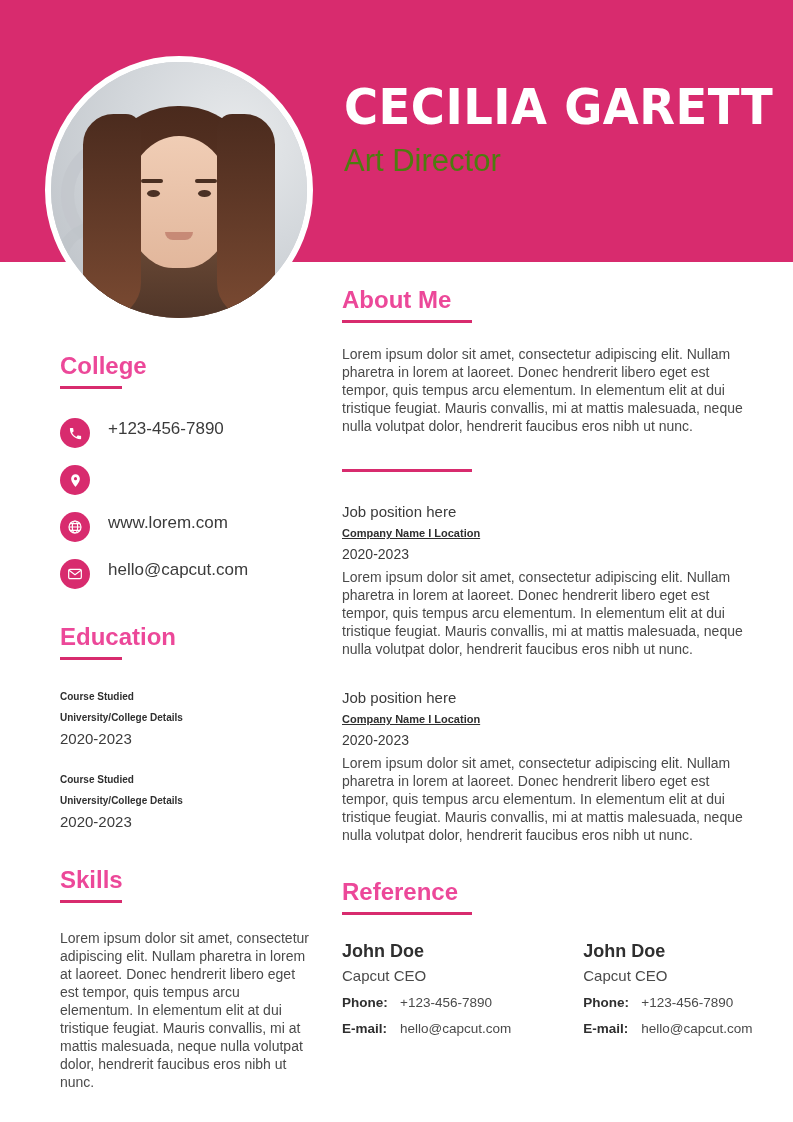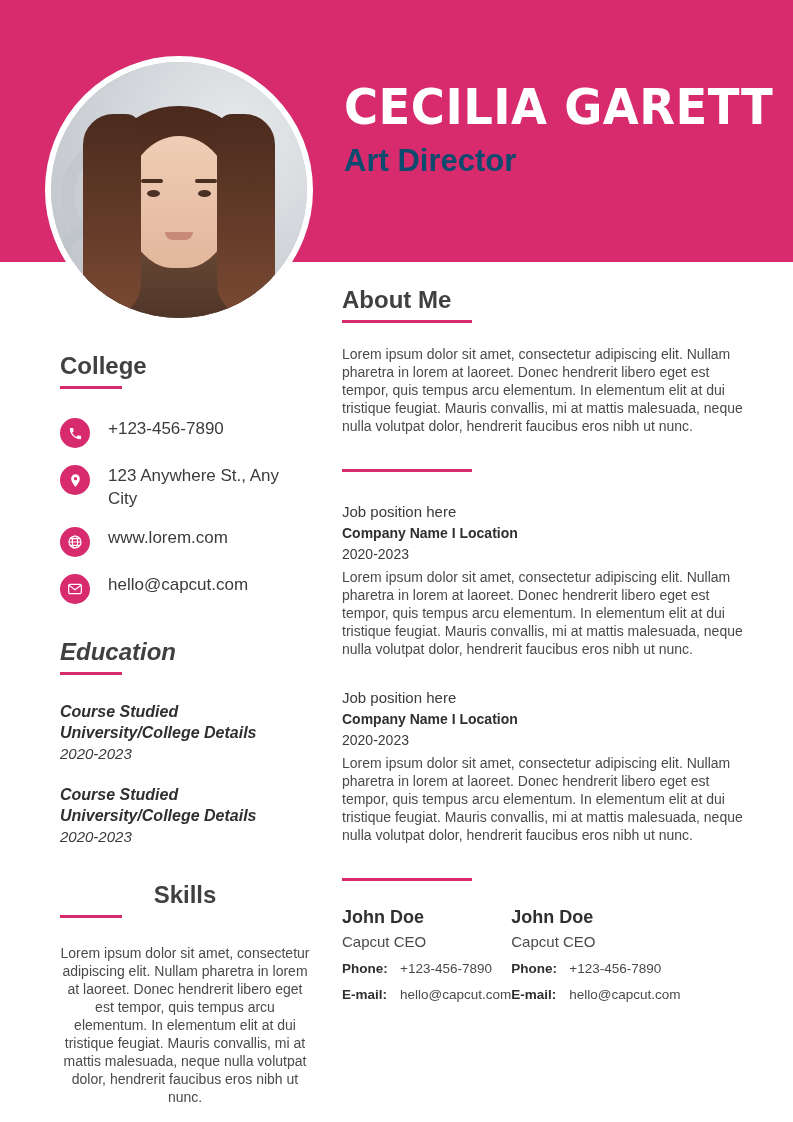--- a/index.html
+++ b/index.html
@@ -40,22 +40,22 @@
     color: #ffffff;
     text-transform: uppercase;
     transform: scaleX(0.93);
     transform-origin: left center;
     white-space: nowrap;
   }
   .role {
     margin-top: 8px;
     font-size: 31px;
     line-height: 36px;
-    color: #0c4a6e;
-    font-weight: bold;
+    color: #4d7c0f;
+    font-weight: normal;
   }
 
   
   .photo-wrap {
     position: absolute;
     left: 45px;
     top: 56px;
     width: 268px;
     height: 268px;
     border-radius: 50%;
@@ -169,21 +169,21 @@
   }
   .right-col {
     position: absolute;
     left: 342px;
     top: 286px;
     width: 410px;
   }
 
   
   .sec-h {
-    color: #404040;
+    color: #ec4899;
     font-weight: bold;
     font-size: 24px;
     line-height: 28px;
     margin: 0;
   }
   .sec-rule {
     width: 62px;
     height: 3px;
     background: #d82b6e;
     margin-top: 6px;
@@ -216,21 +216,21 @@
     font-size: 17px;
     line-height: 23px;
     color: #3b3b3b;
   }
 
   
   .edu-block { margin-top: 26px; }
   .edu-item { margin-bottom: 20px; }
   .edu-item:last-child { margin-bottom: 0; }
   .edu-line-b {
-    font-size: 16px;
+    font-size: 10px;
     font-weight: bold;
     line-height: 21px;
     color: #2f2f2f;
   }
   .edu-date {
     font-size: 15px;
     line-height: 21px;
     color: #3b3b3b;
   }
 
@@ -250,40 +250,42 @@
     line-height: 18px;
     color: #4a4a4a;
   }
   .exp-item { margin-top: 29px; }
   .exp-pos {
     font-size: 15px;
     line-height: 21px;
     color: #3b3b3b;
   }
   .exp-co {
-    font-size: 14px;
+    font-size: 11px;
     font-weight: bold;
     line-height: 22px;
     color: #2f2f2f;
+    text-decoration: underline;
   }
   .exp-date {
     font-size: 14px;
     line-height: 20px;
     color: #3b3b3b;
   }
   .exp-desc {
     margin-top: 4px;
     font-size: 14px;
     line-height: 18px;
     color: #4a4a4a;
   }
 
   
   .ref-grid {
     display: flex;
+    gap: 72px;
     margin-top: 24px;
   }
   .ref-name {
     font-size: 18px;
     font-weight: bold;
     color: #2f2f2f;
     line-height: 24px;
   }
   .ref-title {
     font-size: 15px;
@@ -347,21 +349,20 @@
         </span>
         <span class="c-text">+123-456-7890</span>
       </div>
 
       <div class="contact-row">
         <span class="c-icon">
           <svg width="15" height="15" viewBox="0 0 24 24" fill="#ffffff">
             <path d="M12 2C8.1 2 5 5.1 5 9c0 5.2 7 13 7 13s7-7.8 7-13c0-3.9-3.1-7-7-7zm0 9.5A2.5 2.5 0 1 1 12 6.5a2.5 2.5 0 0 1 0 5z"></path>
           </svg>
         </span>
-        <span class="c-text">123 Anywhere St., Any City</span>
       </div>
 
       <div class="contact-row">
         <span class="c-icon">
           <svg width="16" height="16" viewBox="0 0 24 24" fill="none" stroke="#ffffff" stroke-width="1.8">
             <circle cx="12" cy="12" r="9"></circle>
             <ellipse cx="12" cy="12" rx="4" ry="9"></ellipse>
             <path d="M3 12h18M4.6 7h14.8M4.6 17h14.8"></path>
           </svg>
         </span>
@@ -374,41 +375,41 @@
             <rect x="2.5" y="5" width="19" height="14" rx="2"></rect>
             <path d="M3 6.5l9 6.5 9-6.5"></path>
           </svg>
         </span>
         <span class="c-text">hello@capcut.com</span>
       </div>
 
     </div>
   </section>
 
-  <section class="block" style="margin-top:30px;font-style:italic;">
+  <section class="block" style="margin-top:30px;">
     <h2 class="sec-h">Education</h2>
     <div class="sec-rule"></div>
     <div class="edu-block">
 
       <div class="edu-item">
         <div class="edu-line-b">Course Studied</div>
         <div class="edu-line-b">University/College Details</div>
         <div class="edu-date">2020-2023</div>
       </div>
 
       <div class="edu-item">
         <div class="edu-line-b">Course Studied</div>
         <div class="edu-line-b">University/College Details</div>
         <div class="edu-date">2020-2023</div>
       </div>
 
     </div>
   </section>
 
-  <section class="block" style="margin-top:26px;text-align:center;">
+  <section class="block" style="margin-top:26px;">
     <h2 class="sec-h">Skills</h2>
     <div class="sec-rule"></div>
     <p class="skills-body">Lorem ipsum dolor sit amet, consectetur adipiscing elit. Nullam pharetra in lorem at laoreet. Donec hendrerit libero eget est tempor, quis tempus arcu elementum. In elementum elit at dui tristique feugiat. Mauris convallis, mi at mattis malesuada, neque nulla volutpat dolor, hendrerit faucibus eros nibh ut nunc.</p>
   </section>
 
 </div>
 
 <div class="right-col">
 
   <section class="block">
@@ -429,20 +430,21 @@
 
     <div class="exp-item">
       <div class="exp-pos">Job position here</div>
       <div class="exp-co">Company Name I Location</div>
       <div class="exp-date">2020-2023</div>
       <p class="exp-desc">Lorem ipsum dolor sit amet, consectetur adipiscing elit. Nullam pharetra in lorem at laoreet. Donec hendrerit libero eget est tempor, quis tempus arcu elementum. In elementum elit at dui tristique feugiat. Mauris convallis, mi at mattis malesuada, neque nulla volutpat dolor, hendrerit faucibus eros nibh ut nunc.</p>
     </div>
   </section>
 
   <section class="block">
+    <h2 class="sec-h">Reference</h2>
     <div class="sec-rule wide"></div>
 
     <div class="ref-grid">
 
       <div class="ref-card">
         <div class="ref-name">John Doe</div>
         <div class="ref-title">Capcut CEO</div>
         <div class="ref-row">
           <span class="ref-label">Phone:</span>
           <span class="ref-val">+123-456-7890</span>

